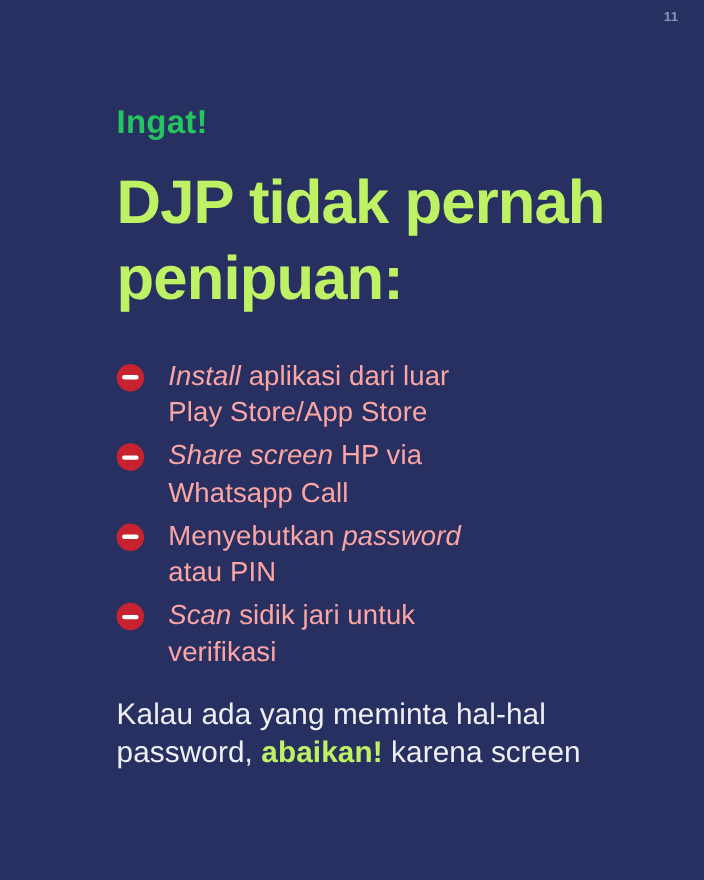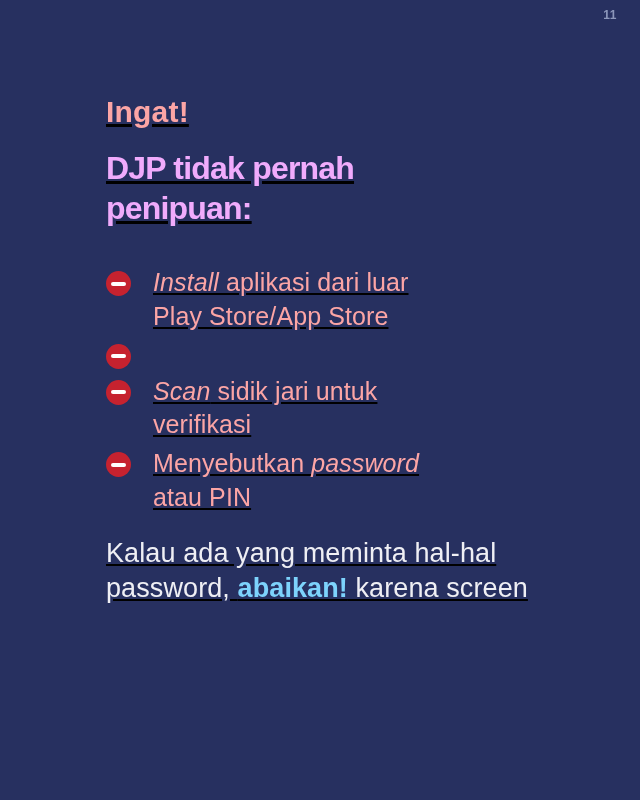--- a/index.html
+++ b/index.html
@@ -12,46 +12,45 @@
     background: #273060;
     font-family: "Liberation Sans", "DejaVu Sans", sans-serif;
     overflow: hidden;
   }
   .poster {
     position: relative;
     width: 640px;
     height: 704px;
     background: #273060;
     box-sizing: border-box;
-    text-decoration: underline;
   }
   .pagenum {
     position: absolute;
     top: 8px;
     right: 23px;
     font-size: 12px;
     font-weight: bold;
     color: #8C96BA;
     letter-spacing: 0.5px;
   }
   .content {
     box-sizing: border-box;
     padding: 97px 64px 0 106px;
   }
   .eyebrow {
-    color: #fca5a5;
+    color: #22c55e;
     font-size: 30px;
     line-height: 1;
     font-weight: bold;
     letter-spacing: 0.2px;
   }
   .title {
     margin-top: 22px;
-    color: #f0abfc;
-    font-size: 32px;
+    color: #bef264;
+    font-size: 56px;
     font-weight: bold;
     line-height: 1.24;
     letter-spacing: -0.8px;
   }
   .title span { display: block; }
   .list {
     margin-top: 38px;
   }
   .item {
     display: flex;
@@ -86,21 +85,21 @@
     letter-spacing: 0.1px;
   }
   .footer {
     margin-top: 22px;
     font-size: 27px;
     line-height: 1.3;
     color: #EFEFF4;
     letter-spacing: 0.1px;
   }
   .it { font-style: italic; }
-  .hl { color: #7dd3fc; font-weight: bold; }
+  .hl { color: #bef264; font-weight: bold; }
 </style>
 </head>
 <body>
 
 <div class="poster">
   <div class="pagenum">11</div>
 
   <div class="content">
     <div class="eyebrow">Ingat!</div>
 
@@ -112,33 +111,37 @@
     <div class="list" id="warning-list">
         <div class="item">
           <span class="icon-minus"></span>
           <div class="item-text">
             <div><span class="it">Install</span><span> aplikasi dari luar</span></div>
             <div><span>Play Store/App Store</span></div>
           </div>
         </div>
         <div class="item">
           <span class="icon-minus"></span>
-        </div>
-        <div class="item">
-          <span class="icon-minus"></span>
           <div class="item-text">
-            <div><span class="it">Scan</span><span> sidik jari untuk</span></div>
-            <div><span>verifikasi</span></div>
+            <div><span class="it">Share screen</span><span> HP via</span></div>
+            <div><span>Whatsapp Call</span></div>
           </div>
         </div>
         <div class="item">
           <span class="icon-minus"></span>
           <div class="item-text">
             <div><span>Menyebutkan </span><span class="it">password</span></div>
             <div><span>atau PIN</span></div>
+          </div>
+        </div>
+        <div class="item">
+          <span class="icon-minus"></span>
+          <div class="item-text">
+            <div><span class="it">Scan</span><span> sidik jari untuk</span></div>
+            <div><span>verifikasi</span></div>
           </div>
         </div>
       </div>
 
     <div class="footer" id="footer-note">
         <div><span>Kalau ada yang meminta hal-hal</span></div>
         <div><span>password, </span><span class="hl">abaikan!</span><span> karena screen</span></div>
       </div>
   </div>
 </div>

